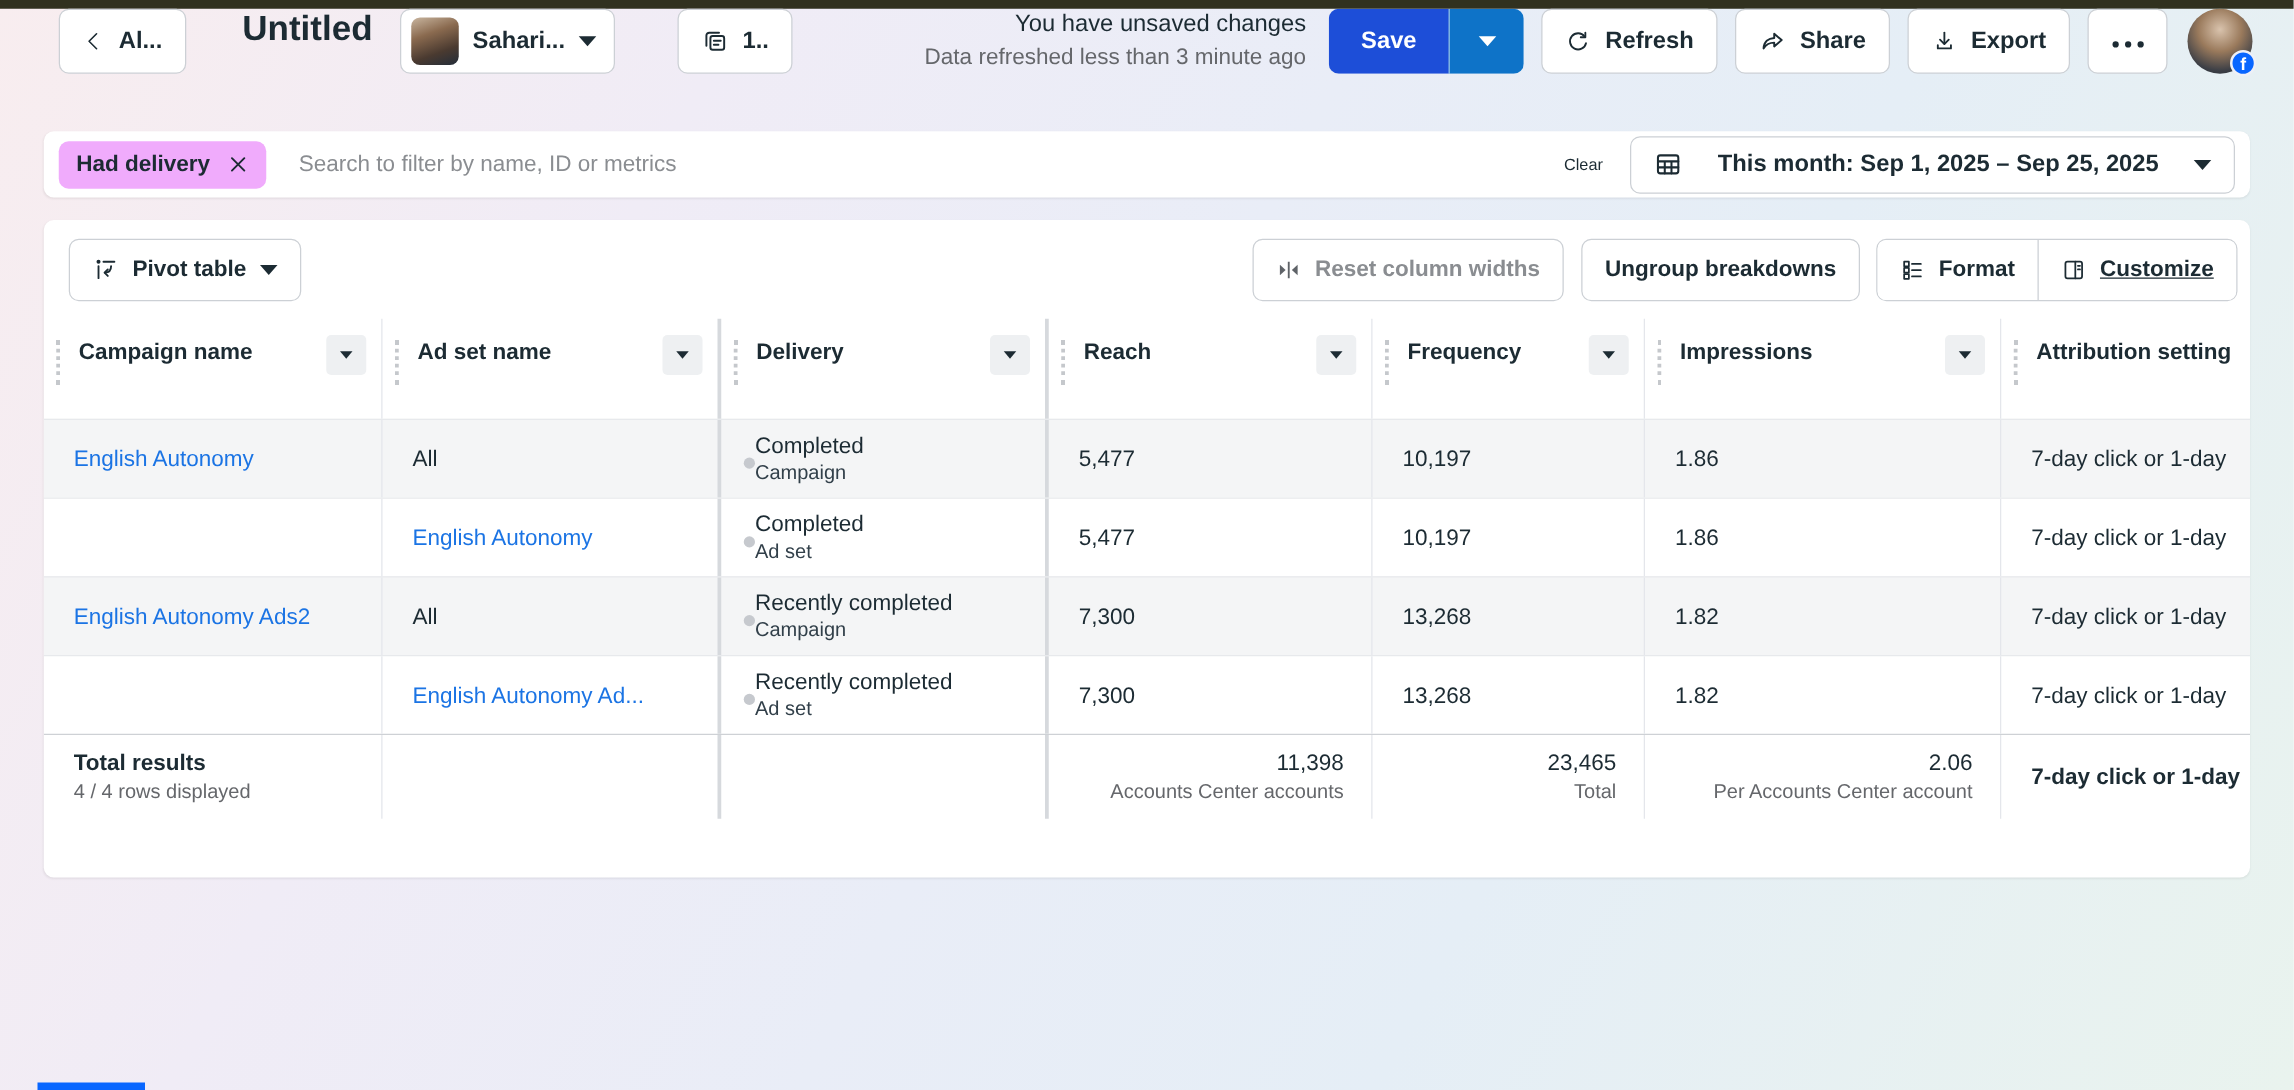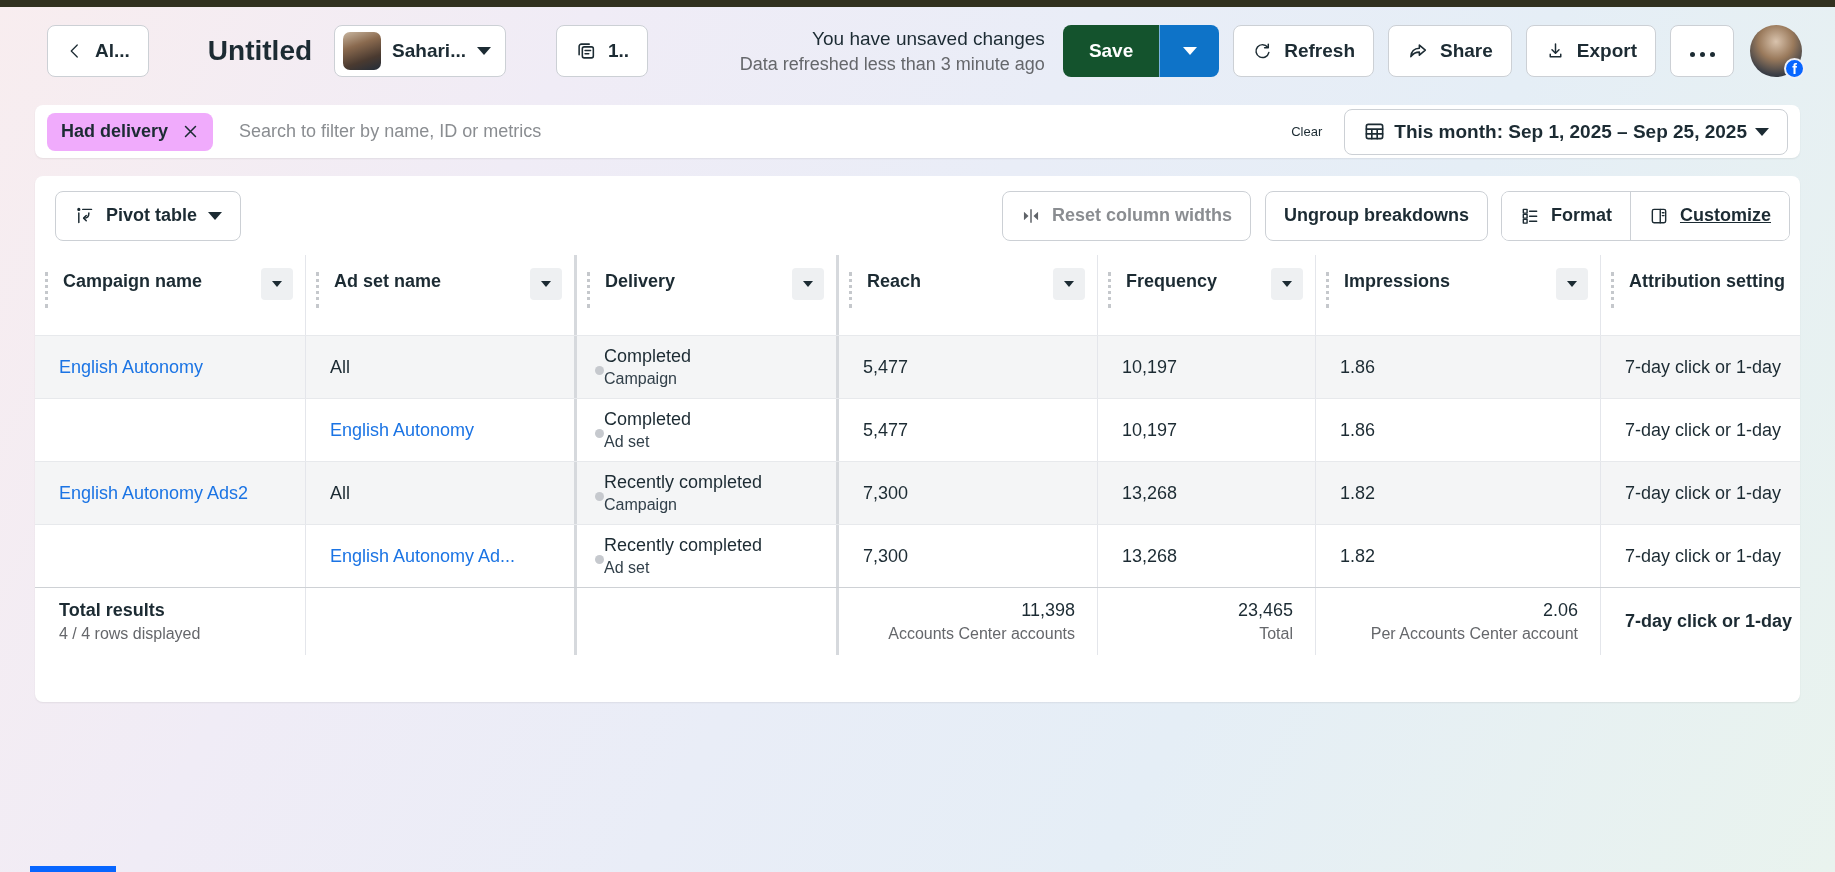--- a/index.html
+++ b/index.html
@@ -7,40 +7,40 @@
   body {
     font-family:"Liberation Sans", sans-serif;
     color:#1c2b33;
     background:linear-gradient(118deg,#f8edef 0%,#f0ecf6 26%,#e9edf7 48%,#e5eef6 68%,#e9f3ee 100%);
     position:relative;
   }
   .top-strip { height:7px; width:100%; background:#31311f; }
   .bottom-strip { position:absolute; left:30px; bottom:0; width:86px; height:6px; background:#0866ff; }
 
   
-  .topbar { height:88px; display:flex; align-items:center; padding:0 33px 0 47px; }
+  .topbar { height:88px; display:flex; align-items:flex-start; padding:0 33px 0 47px; }
   .btn {
     height:52px; display:inline-flex; align-items:center; gap:11px;
     background:#fff; border:1px solid #ccd0d5; border-radius:8px;
     padding:0 18px; font-size:19px; font-weight:600; color:#1c2b33;
     cursor:pointer; white-space:nowrap;
   }
   .btn svg { flex:0 0 auto; }
   .back-btn { font-weight:600; }
-  .report-title { font-size:28px; font-weight:700; margin-left:59px; max-width:110px; overflow:hidden; white-space:nowrap; }
+  .report-title { font-size:28px; font-weight:700; margin-left:45px; max-width:110px; overflow:hidden; white-space:nowrap; }
   .account-btn { margin-left:22px; padding:0 14px 0 8px; font-weight:600; }
   .account-avatar { width:38px; height:38px; border-radius:7px;
     background:linear-gradient(160deg,#c9b6a0 0%,#8a6a4f 35%,#4a3a30 70%,#232d3a 100%); }
   .caret { width:0; height:0; border-left:7px solid transparent; border-right:7px solid transparent; border-top:8px solid #1c2b33; }
   .badge-btn { margin-left:50px; font-weight:600; }
   .unsaved { margin-left:auto; margin-right:18px; text-align:right; line-height:1.35; }
   .unsaved .l1 { font-size:19px; color:#1c2b33; }
   .unsaved .l2 { font-size:18px; color:#65676b; }
   .save-group { display:flex; border-radius:8px; overflow:hidden; }
-  .save-main { height:52px; background:#14532d; color:#fff; border:none; font-size:19px; font-weight:700;
+  .save-main { height:52px; background:#1d4ed8; color:#fff; border:none; font-size:19px; font-weight:700;
     padding:4px 26px; display:flex; align-items:center; cursor:pointer; }
   .save-caret { height:52px; width:60px; background:#0e73c8; border:none; border-left:1px solid rgba(255,255,255,.45);
     display:flex; align-items:center; justify-content:center; cursor:pointer; }
   .save-caret .caret { border-top-color:#fff; }
   .gap14 { margin-left:14px; }
   .more-btn { padding:0 16px; }
   .more-btn .dot { width:5px; height:5px; border-radius:50%; background:#1c2b33; display:inline-block; margin:0 2.5px; }
   .profile { position:relative; width:52px; height:52px; margin-left:16px; border-radius:50%; cursor:pointer;
     background:radial-gradient(circle at 50% 32%,#d9c3ad 0%,#9a7a5c 40%,#3c3f46 75%,#20262e 100%); }
   .fb-badge { position:absolute; right:-3px; bottom:-2px; width:21px; height:21px; border-radius:50%;
@@ -48,21 +48,21 @@
     display:flex; align-items:center; justify-content:center; }
 
   
   .filter-card { margin:10px 35px 0; height:53px; background:#fff; border-radius:8px;
     box-shadow:0 1px 2px rgba(0,0,0,.07); display:flex; align-items:center; padding:0 12px; }
   .chip { height:38px; background:#f0abfc; border-radius:8px; display:flex; align-items:center;
     padding:0 14px; font-size:18px; font-weight:600; gap:14px; cursor:pointer; }
   .chip .x { display:flex; cursor:pointer; }
   .search-ph { margin-left:26px; font-size:18px; color:#8a8d91; flex:1; cursor:text; }
   .clear-link { font-size:13px; color:#1c2b33; margin-right:22px; cursor:pointer; }
-  .date-btn { height:46px; font-weight:600; font-size:19px; gap:8px; }
+  .date-btn { height:46px; font-weight:600; font-size:19px; gap:28px; }
 
   
   .main-card { margin:18px 35px 0; width:1765px; height:526px; background:#fff; border-radius:8px;
     box-shadow:0 1px 2px rgba(0,0,0,.07); overflow:hidden; }
   .toolbar { height:79px; display:flex; align-items:center; padding:0 10px 0 20px; }
   .toolbar .btn { height:50px; font-size:18px; }
   .reset-btn { margin-left:auto; color:#8a8d91; }
   .seg-group { display:flex; margin-left:13px; border:1px solid #ccd0d5; border-radius:8px; overflow:hidden; }
   .seg-group .btn { border:none; border-radius:0; height:48px; }
   .seg-group .btn + .btn { border-left:1px solid #ccd0d5;text-decoration:underline; }

